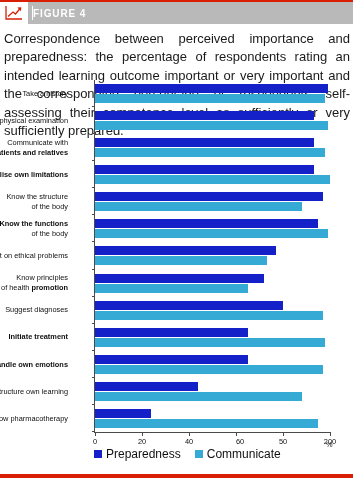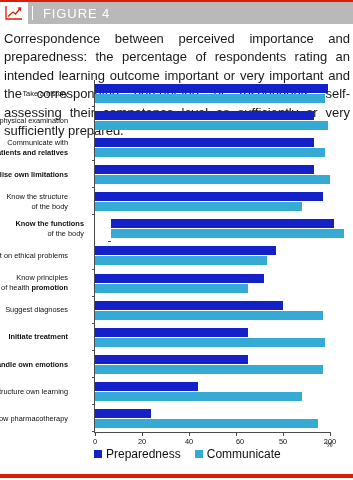--- a/index.html
+++ b/index.html
@@ -34,24 +34,23 @@
     display: flex; align-items: center; justify-content: center;
     flex: 0 0 auto;
   }
   .fig-iconbox svg { display: block; }
   .fig-divider {
     width: 1px; height: 14px; background: #ffffff;
     margin-left: 4px; flex: 0 0 auto;
   }
   .fig-title {
     color: #ffffff;
-    font-size: 13px;
-    font-weight: normal;
+    font-size: 10px;
+    font-weight: bold;
     letter-spacing: 0.9px;
-    margin-left: 10px;
     white-space: nowrap;
   }
 
   
   .caption {
     position: absolute;
     left: 4px; top: 30px;
     width: 346px;
     font-size: 13px;
     line-height: 1.42;
@@ -204,21 +203,21 @@
           </div>
           <div class="group" style="top: 108.308px; height: 27.0769px;">
             <div class="bar bar-prep" style="top: 4.03846px; width: 227.95px; background: rgb(20, 32, 200);"></div>
             <div class="bar bar-imp" style="top: 14.0385px; width: 206.8px; background: rgb(53, 170, 212);"></div>
             <div class="tick-y" style="top: 26.0769px;"></div>
             <div class="ylabel" style="top: 3.93846px;">
               <div>Know the structure</div>
               <div>of the body</div>
             </div>
           </div>
-          <div class="group" style="top: 135.385px; height: 27.0769px; margin-left: 16px;">
+          <div class="group" style="top: 135.385px; height: 27.0769px;">
             <div class="bar bar-prep" style="top: 4.03846px; width: 223.25px; background: rgb(20, 32, 200);"></div>
             <div class="bar bar-imp" style="top: 14.0385px; width: 232.65px; background: rgb(53, 170, 212);"></div>
             <div class="tick-y" style="top: 26.0769px;"></div>
             <div class="ylabel" style="top: 3.93846px;">
               <div><b>Know the functions</b></div>
               <div>of the body</div>
             </div>
           </div>
           <div class="group" style="top: 162.462px; height: 27.0769px;">
             <div class="bar bar-prep" style="top: 4.03846px; width: 180.95px; background: rgb(20, 32, 200);"></div>

